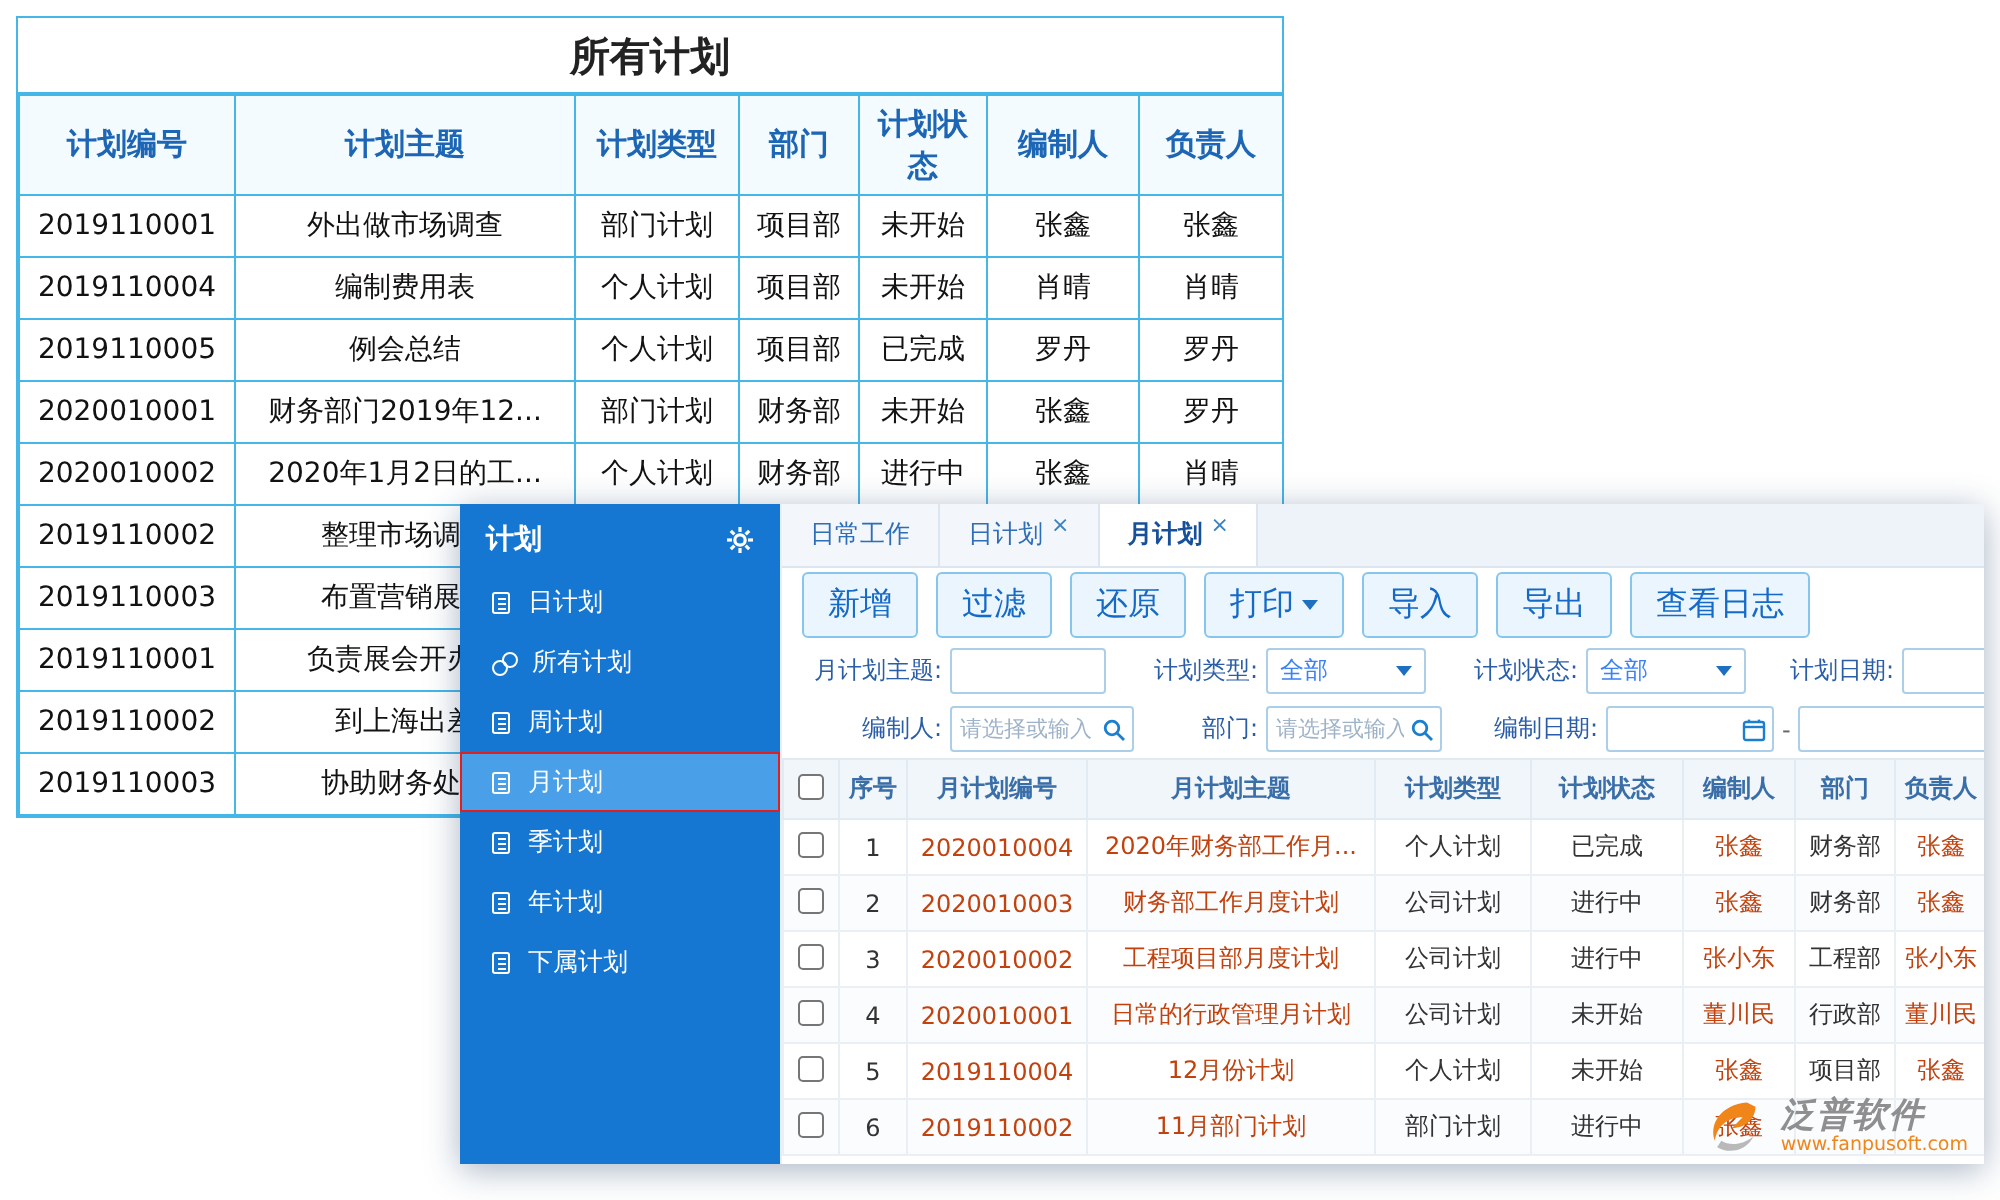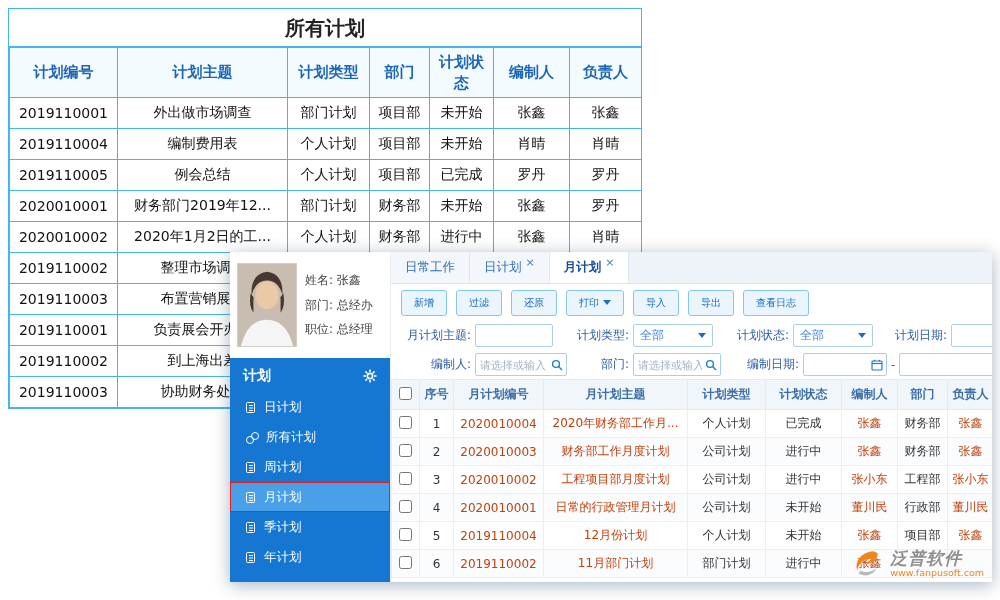--- a/index.html
+++ b/index.html
@@ -32,21 +32,21 @@
   .icon-link::before{content:"";position:absolute;left:0;top:4px;width:6px;height:6px;border:1.2px solid #fff;border-radius:50%}
   .icon-link::after{content:"";position:absolute;left:5px;top:0;width:6px;height:6px;border:1.2px solid #fff;border-radius:50%}
 
   .fg-right{flex:1;display:flex;flex-direction:column;overflow:hidden;background:#fff;border-left:1px solid #e8eef5}
   .tabs{height:32px;flex:none;background:#edf3f9;display:flex;align-items:stretch;border-bottom:1px solid #dbe6f1}
   .tab{display:flex;align-items:center;padding:0 14px;font-size:12.5px;color:#2e6db8;border-right:1px solid #dce6f0;cursor:pointer;background:#f3f7fb}
   .tab.active{background:#fff;color:#17509a;font-weight:bold}
   .tab-close{font-size:11px;margin-left:4px;position:relative;top:-5px;color:#3b82c4;font-weight:normal;cursor:pointer}
 
   .toolbar{height:37px;flex:none;display:flex;align-items:center;gap:9px;padding:0 10px}
-  .tb-btn{font-family:inherit;font-size:10px;color:#1569c7;background:#eaf5fd;border:1px solid #86c6ee;border-radius:3px;padding:5px 12px;cursor:pointer;display:inline-flex;align-items:center;gap:4px;white-space:nowrap}
+  .tb-btn{font-family:inherit;font-size:16px;color:#1569c7;background:#eaf5fd;border:1px solid #86c6ee;border-radius:3px;padding:5px 12px;cursor:pointer;display:inline-flex;align-items:center;gap:4px;white-space:nowrap}
   .sel-caret{width:0;height:0;border-left:4px solid transparent;border-right:4px solid transparent;border-top:5px solid #1e6fc0;display:inline-block}
 
   .filters{flex:none;font-size:12px;color:#2a5da8}
   .f-row{display:flex;align-items:center;height:29px;padding-left:6px;overflow:hidden;white-space:nowrap}
   .f-label{display:inline-block;text-align:right;flex:none}
   .f-input{height:23px;border:1px solid #abcfe8;border-radius:2px;background:#fff;font-family:Liberation Sans, sans-serif;font-size:11.5px;color:#333;padding:0 4px;width:100%}
   .f-input::placeholder{color:#9fb3c8;font-size:11px}
   .f-wrap{position:relative;display:inline-flex;align-items:center;flex:none}
   .f-wrap svg{position:absolute;right:4px;pointer-events:none}
   .f-wrap .f-input{padding-right:18px}
@@ -183,35 +183,20 @@
             <td></td>
             <td></td>
             <td></td>
           </tr>
         </tbody>
     </table>
   </section>
 
   <section class="fg-window">
     <div class="fg-left">
-      <div class="profile">
-        <svg class="avatar" viewBox="0 0 60 84" preserveAspectRatio="none">
-          <rect width="60" height="84" fill="#c9bdb2"></rect>
-          <ellipse cx="30" cy="32" rx="12" ry="14" fill="#ecc9a6"></ellipse>
-          <path d="M30 8 Q13 10 14 32 Q18 17 30 17 Q42 17 46 32 Q47 10 30 8" fill="#463730"></path>
-          <path d="M13 30 Q11 44 16 50 L16 34 Z" fill="#463730"></path>
-          <path d="M47 30 Q49 44 44 50 L44 34 Z" fill="#463730"></path>
-          <path d="M3 84 Q10 57 30 57 Q50 57 57 84 Z" fill="#f5f5f5"></path>
-        </svg>
-        <div class="profile-info">
-          <div>姓名: 张鑫</div>
-          <div>部门: 总经办</div>
-          <div>职位: 总经理</div>
-        </div>
-      </div>
       <div class="sidebar">
         <div class="sb-head">
           <span>计划</span>
           <span class="gear">
             <svg width="14" height="14" viewBox="0 0 14 14">
               <g stroke="#fff" stroke-width="1.6">
                 <line x1="7" y1="0.5" x2="7" y2="3"></line>
                   <line x1="7" y1="11" x2="7" y2="13.5"></line>
                 <line x1="0.5" y1="7" x2="3" y2="7"></line>
                   <line x1="11" y1="7" x2="13.5" y2="7"></line>
@@ -242,20 +227,24 @@
               <span>月计划</span>
             </div>
             <div class="sb-item">
               <span class="icon-doc"></span>
               <span>季计划</span>
             </div>
             <div class="sb-item">
               <span class="icon-doc"></span>
               <span>年计划</span>
             </div>
+            <div class="sb-item">
+              <span class="icon-doc"></span>
+              <span>下属计划</span>
+            </div>
           </div>
       </div>
     </div>
 
     <div class="fg-right">
       <div class="tabs">
           <div class="tab">
             <span>日常工作</span>
           </div>
           <div class="tab">

